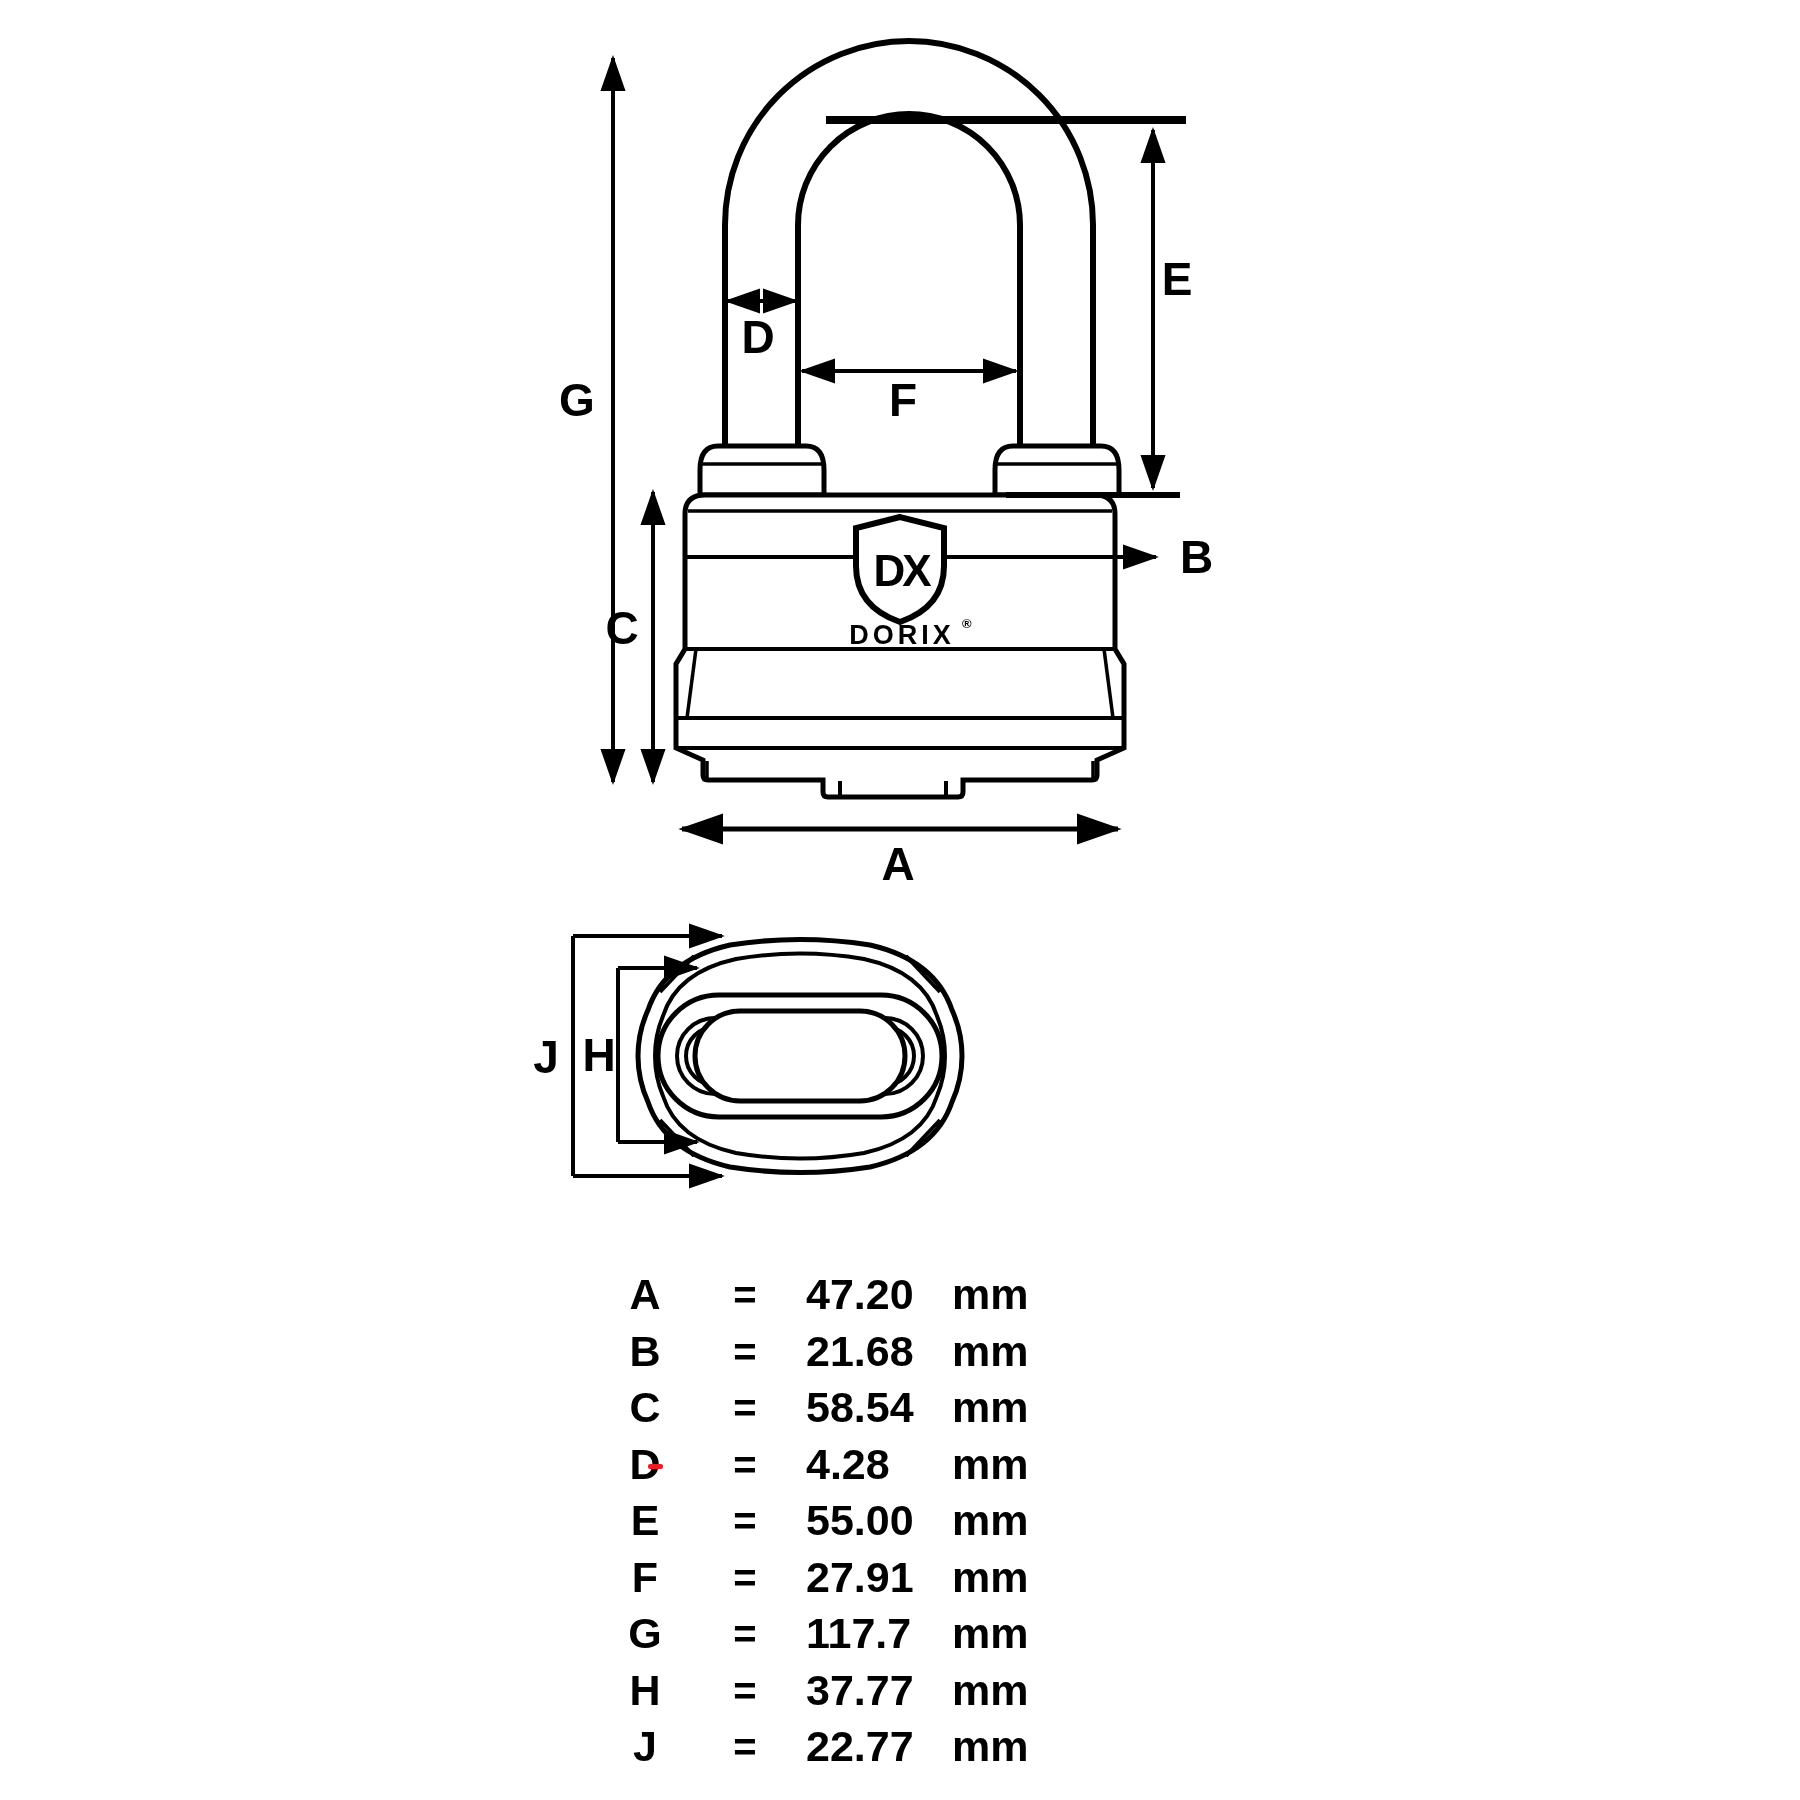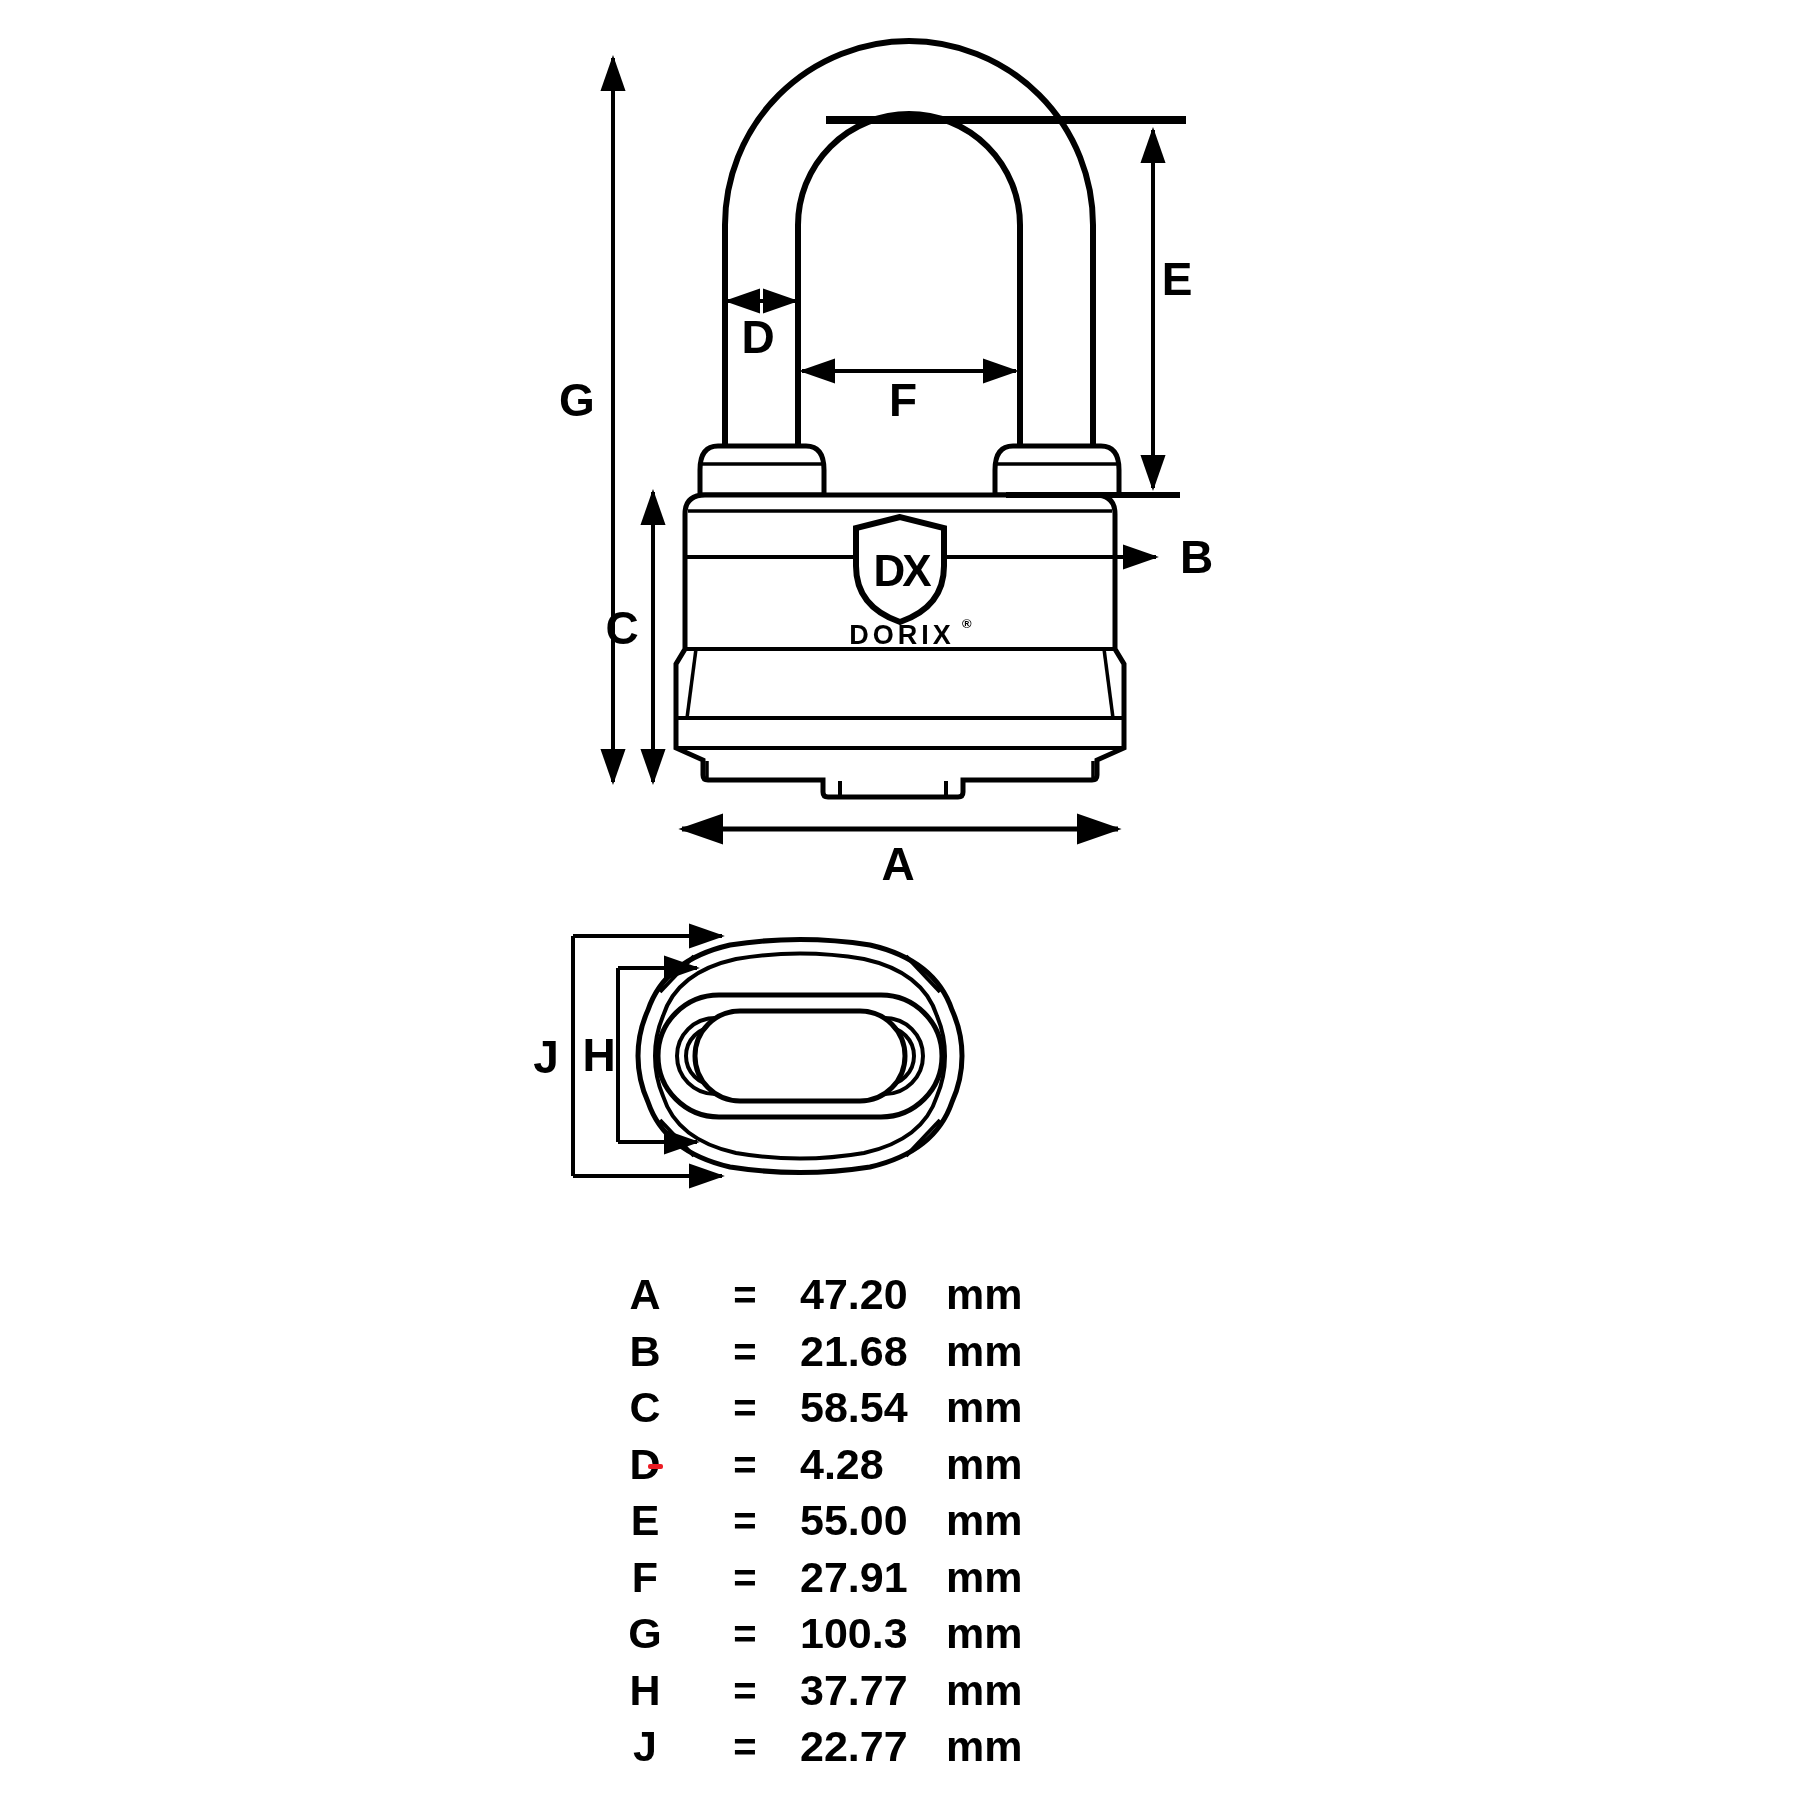--- a/index.html
+++ b/index.html
@@ -6,21 +6,21 @@
   body{width:1800px;height:1800px;position:relative;font-family:"Liberation Sans",sans-serif;}
   #drawing{position:absolute;left:0;top:0;}
   .dim-label{font:700 46px "Liberation Sans",sans-serif;fill:#000;}
   .logo-monogram{font:900 44px "Liberation Sans",sans-serif;fill:#000;letter-spacing:-3px;}
   .logo-name{font:800 27px "Liberation Sans",sans-serif;fill:#000;letter-spacing:4px;}
   .logo-reg{font:700 13px "Liberation Sans",sans-serif;fill:#000;}
   #spec-table{position:absolute;left:600px;top:1270px;width:620px;}
   .spec-row{display:flex;align-items:baseline;height:56.5px;font:700 43px "Liberation Sans",sans-serif;color:#000;}
   .spec-letter{width:90px;text-align:center;flex:0 0 auto;}
   .spec-eq{width:110px;text-align:center;flex:0 0 auto;font-size:40px;}
-  .spec-value{width:110px;text-align:left;flex:0 0 auto;white-space:nowrap;}
+  .spec-value{width:110px;text-align:left;flex:0 0 auto;white-space:nowrap;margin-left:6px;}
   .spec-unit{text-align:left;flex:0 0 auto;margin-left:36px;}
   #red-dash{position:absolute;left:648px;top:1464px;width:15px;height:5px;border-radius:2px;}
 </style>
 </head>
 <body>
 
 <svg id="drawing" width="1800" height="1800" viewBox="0 0 1800 1800" xmlns="http://www.w3.org/2000/svg">
   <defs>
     <marker id="ah" viewBox="0 0 10 7" refX="9.2" refY="3.5" markerWidth="9" markerHeight="6.3" orient="auto-start-reverse" markerUnits="strokeWidth">
       <path d="M0,0 L10,3.5 L0,7 Z" fill="#000"></path>
@@ -151,21 +151,21 @@
     </div>
   <div class="spec-row">
       <span class="spec-letter">F</span>
       <span class="spec-eq">=</span>
       <span class="spec-value">27.91</span>
       <span class="spec-unit">mm</span>
     </div>
   <div class="spec-row">
       <span class="spec-letter">G</span>
       <span class="spec-eq">=</span>
-      <span class="spec-value">100.3</span>
+      <span class="spec-value">117.7</span>
       <span class="spec-unit">mm</span>
     </div>
   <div class="spec-row">
       <span class="spec-letter">H</span>
       <span class="spec-eq">=</span>
       <span class="spec-value">37.77</span>
       <span class="spec-unit">mm</span>
     </div>
   <div class="spec-row">
       <span class="spec-letter">J</span>

